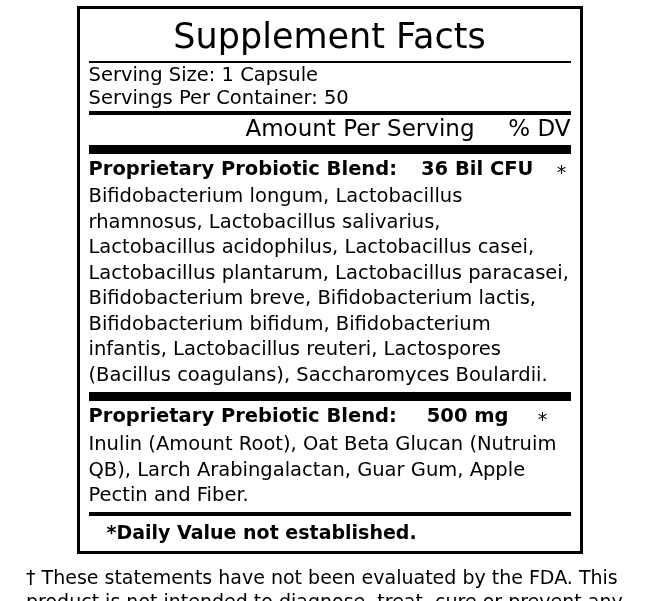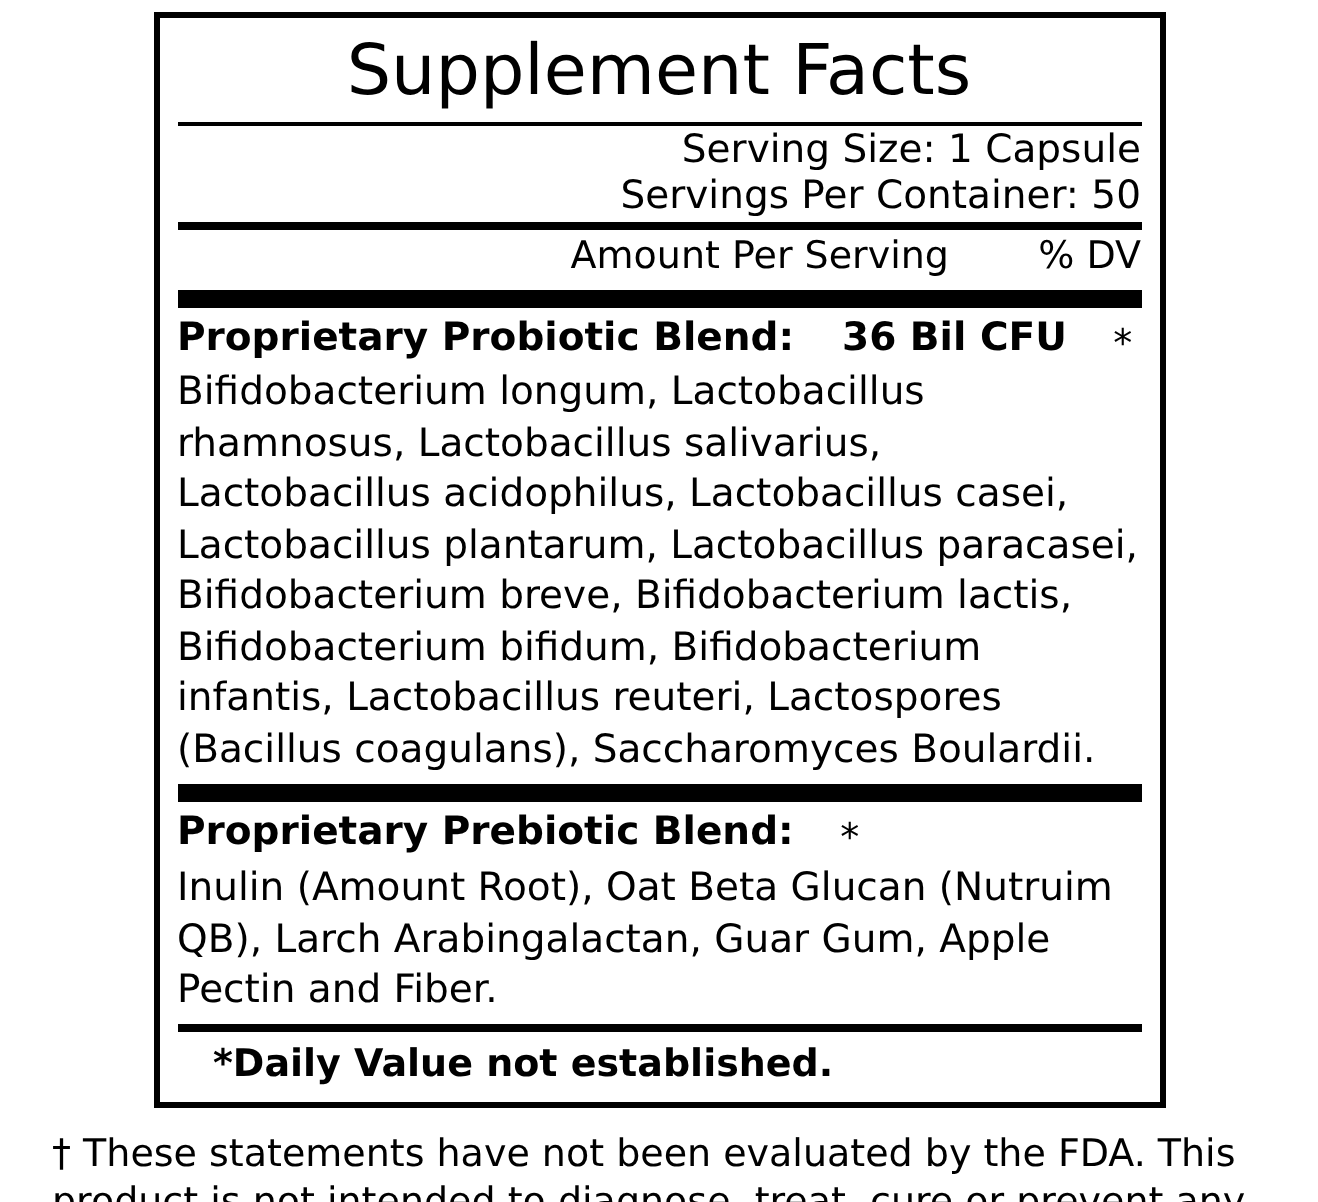--- a/index.html
+++ b/index.html
@@ -32,39 +32,38 @@
     line-height: 42px;
     font-weight: 400;
     letter-spacing: 0px;
     margin: 2px 0 4px 0;
     white-space: nowrap;
   }
   .serving-line {
     font-size: 19.5px;
     line-height: 23px;
     white-space: nowrap;
-    text-align: right;
   }
   .rule-thin {
     border-top: 2px solid #000;
     margin: 3px 0 0 0;
   }
   .rule-med {
     border-top: 4px solid #000;
     margin: 2px 0 0 0;
   }
   .rule-thick {
     border-top: 9px solid #000;
     margin: 3px 0 0 0;
   }
   .col-head {
     display: flex;
     justify-content: flex-end;
     align-items: flex-end;
-    font-size: 19px;
+    font-size: 23px;
     line-height: 24px;
     padding: 1px 0 2px 0;
   }
   .col-head .amount {
     white-space: nowrap;
   }
   .col-head .dv {
     width: 96px;
     text-align: right;
     white-space: nowrap;
@@ -152,20 +151,21 @@
       <span class="amt">36 Bil CFU</span>
       <span class="star">*</span>
     </div>
 
     <div class="ingredients">Bifidobacterium longum, Lactobacillus rhamnosus, Lactobacillus salivarius, Lactobacillus acidophilus, Lactobacillus casei, Lactobacillus plantarum, Lactobacillus paracasei, Bifidobacterium breve, Bifidobacterium lactis, Bifidobacterium bifidum, Bifidobacterium infantis, Lactobacillus reuteri, Lactospores (Bacillus coagulans), Saccharomyces Boulardii.</div>
 
     <div class="rule-thick"></div>
 
     <div class="blend-row">
       <span class="name">Proprietary Prebiotic Blend:</span>
+      <span class="amt">500 mg</span>
       <span class="star">*</span>
     </div>
 
     <div class="ingredients-prebiotic">Inulin (Amount Root), Oat Beta Glucan (Nutruim QB), Larch Arabingalactan, Guar Gum, Apple Pectin and Fiber.</div>
 
     <div class="rule-med"></div>
 
     <div class="footnote">*Daily Value not established.</div>
 
   </div>

